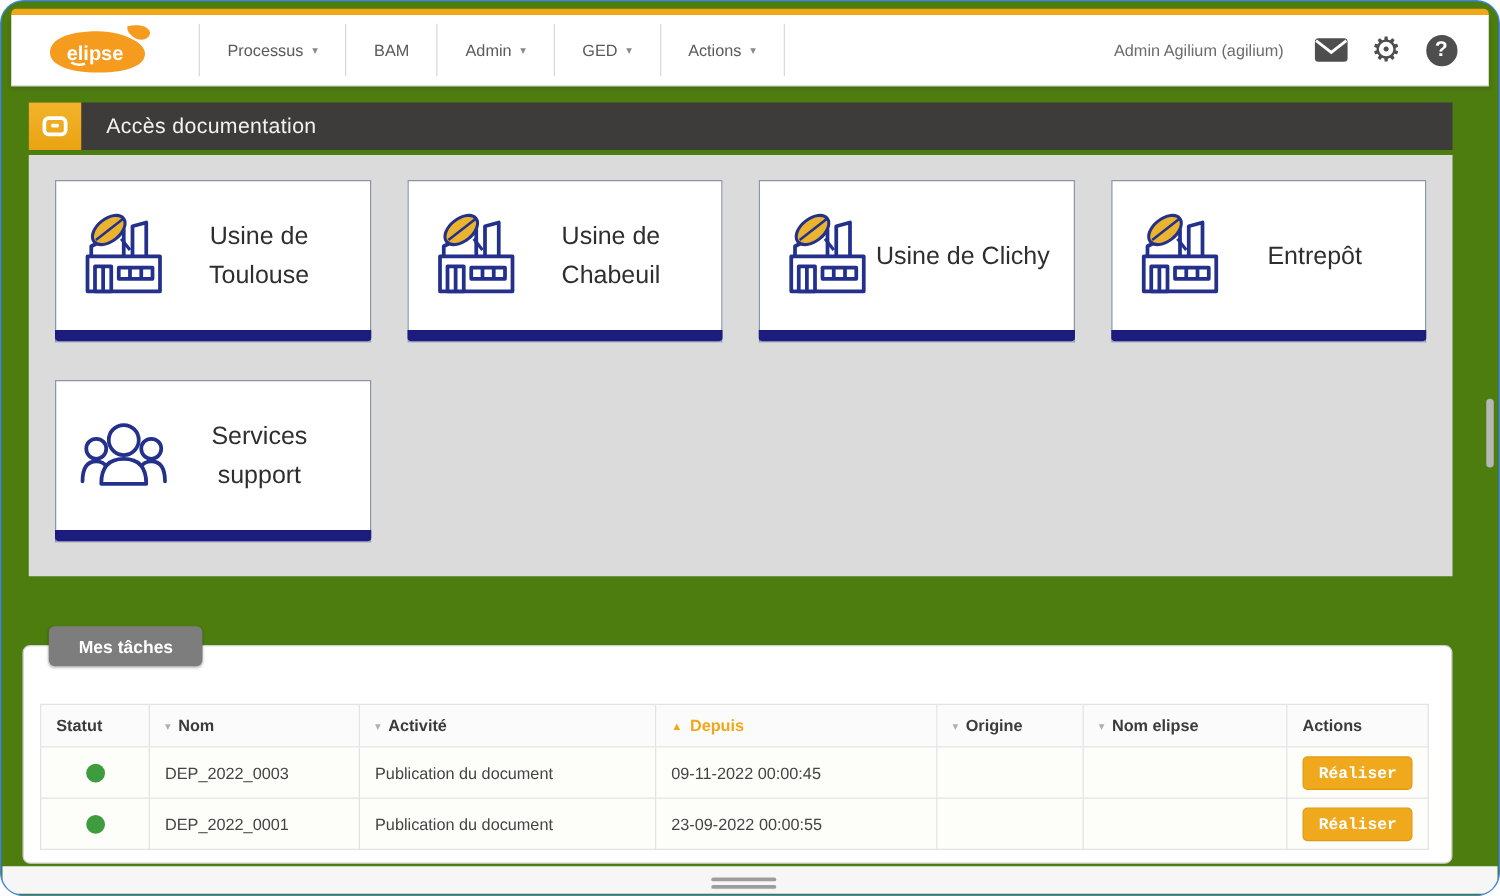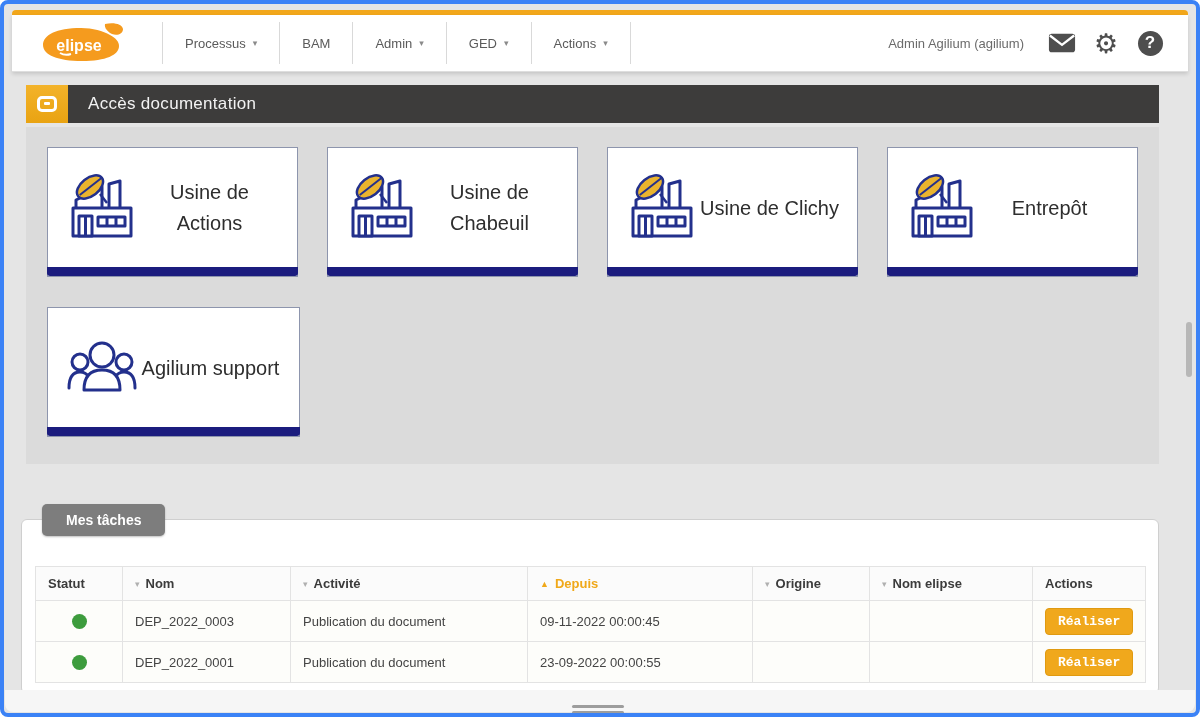--- a/index.html
+++ b/index.html
@@ -1,17 +1,17 @@
 <!DOCTYPE html>
 <html><head>
 <meta charset="utf-8">
 <style>
   * { margin:0; padding:0; box-sizing:border-box; }
   html,body { width:1200px; height:717px; background:#fff; font-family:"Liberation Sans","DejaVu Sans",sans-serif; }
-  #app { position:relative; width:1200px; height:717px; background:#e5e5e5; border:4px solid #3b82f6; border-radius:8px; overflow:hidden; }
+  #app { position:relative; width:1200px; height:717px; background:#4d7c0f; border:1px solid #3b82f6; border-radius:19px; overflow:hidden; }
 
   
   .top-strip { position:absolute; top:6px; left:8px; right:8px; height:5px; background:#f2a71b; border-radius:4px 4px 0 0; }
 
   
   .navbar { position:absolute; top:11px; left:8px; right:8px; height:57px; background:#fff; display:flex; align-items:center; border-bottom:1px solid #dedede; box-shadow:0 2px 4px rgba(0,0,0,.14); z-index:5; }
   .logo { margin-left:22px; width:100px; height:44px; flex:0 0 auto; }
   .nav-items { display:flex; align-items:stretch; height:42px; margin-left:28px; }
   .nav-item { display:flex; align-items:center; padding:0 22px; font-size:13px; color:#5a5a5a; cursor:pointer; border-right:1px solid #d9d9d9; white-space:nowrap; }
   .nav-item:first-child { border-left:1px solid #d9d9d9; }
@@ -132,21 +132,21 @@
             <rect x="34" y="47" width="27" height="9"></rect>
             <line x1="43" y1="47" x2="43" y2="56"></line>
             <line x1="52" y1="47" x2="52" y2="56"></line>
           </g>
           <g transform="rotate(-38 26 17)">
             <ellipse cx="26" cy="17" rx="15" ry="9" fill="#eab42e" stroke="#23308c" stroke-width="2.5"></ellipse>
             <line x1="13" y1="17" x2="41" y2="17" stroke="#23308c" stroke-width="2"></line>
           </g>
           <line x1="36" y1="24" x2="43" y2="33" stroke="#23308c" stroke-width="2.5"></line>
         </svg>
-        <div class="card-label">Usine de Actions</div>
+        <div class="card-label">Usine de Toulouse</div>
         <div class="card-bottom"></div>
       </div>
 
       <div class="card">
         <svg class="card-icon" viewBox="0 0 76 76">
           <g stroke="#23308c" stroke-width="3" fill="#fff" stroke-linejoin="round">
             <polygon points="45,14 56,11 56,40 45,40"></polygon>
             <polygon points="12,40 12,30 38,17 38,40"></polygon>
             <rect x="9" y="38" width="58" height="28"></rect>
             <rect x="15" y="46" width="13" height="20"></rect>
@@ -215,21 +215,21 @@
         <svg class="card-icon" viewBox="0 0 76 76">
           <g stroke="#23308c" stroke-width="3" fill="#fff" stroke-linejoin="round" stroke-linecap="round">
             <circle cx="16" cy="32" r="8"></circle>
             <path d="M5 58 C5 47 9 42 16 42 C20 42 23 44 25 47"></path>
             <circle cx="60" cy="32" r="8"></circle>
             <path d="M71 58 C71 47 67 42 60 42 C56 42 53 44 51 47"></path>
             <circle cx="38" cy="25" r="12" fill="#fff"></circle>
             <path d="M20 60 C20 46 27 40 38 40 C49 40 56 46 56 60 Z" fill="#fff"></path>
           </g>
         </svg>
-        <div class="card-label">Agilium support</div>
+        <div class="card-label">Services support</div>
         <div class="card-bottom"></div>
       </div>
     </div>
   </div>
 
   <div class="tasks-panel">
     <div class="tasks-tab">Mes tâches</div>
 
     <table class="tasks-table">
       <colgroup>

